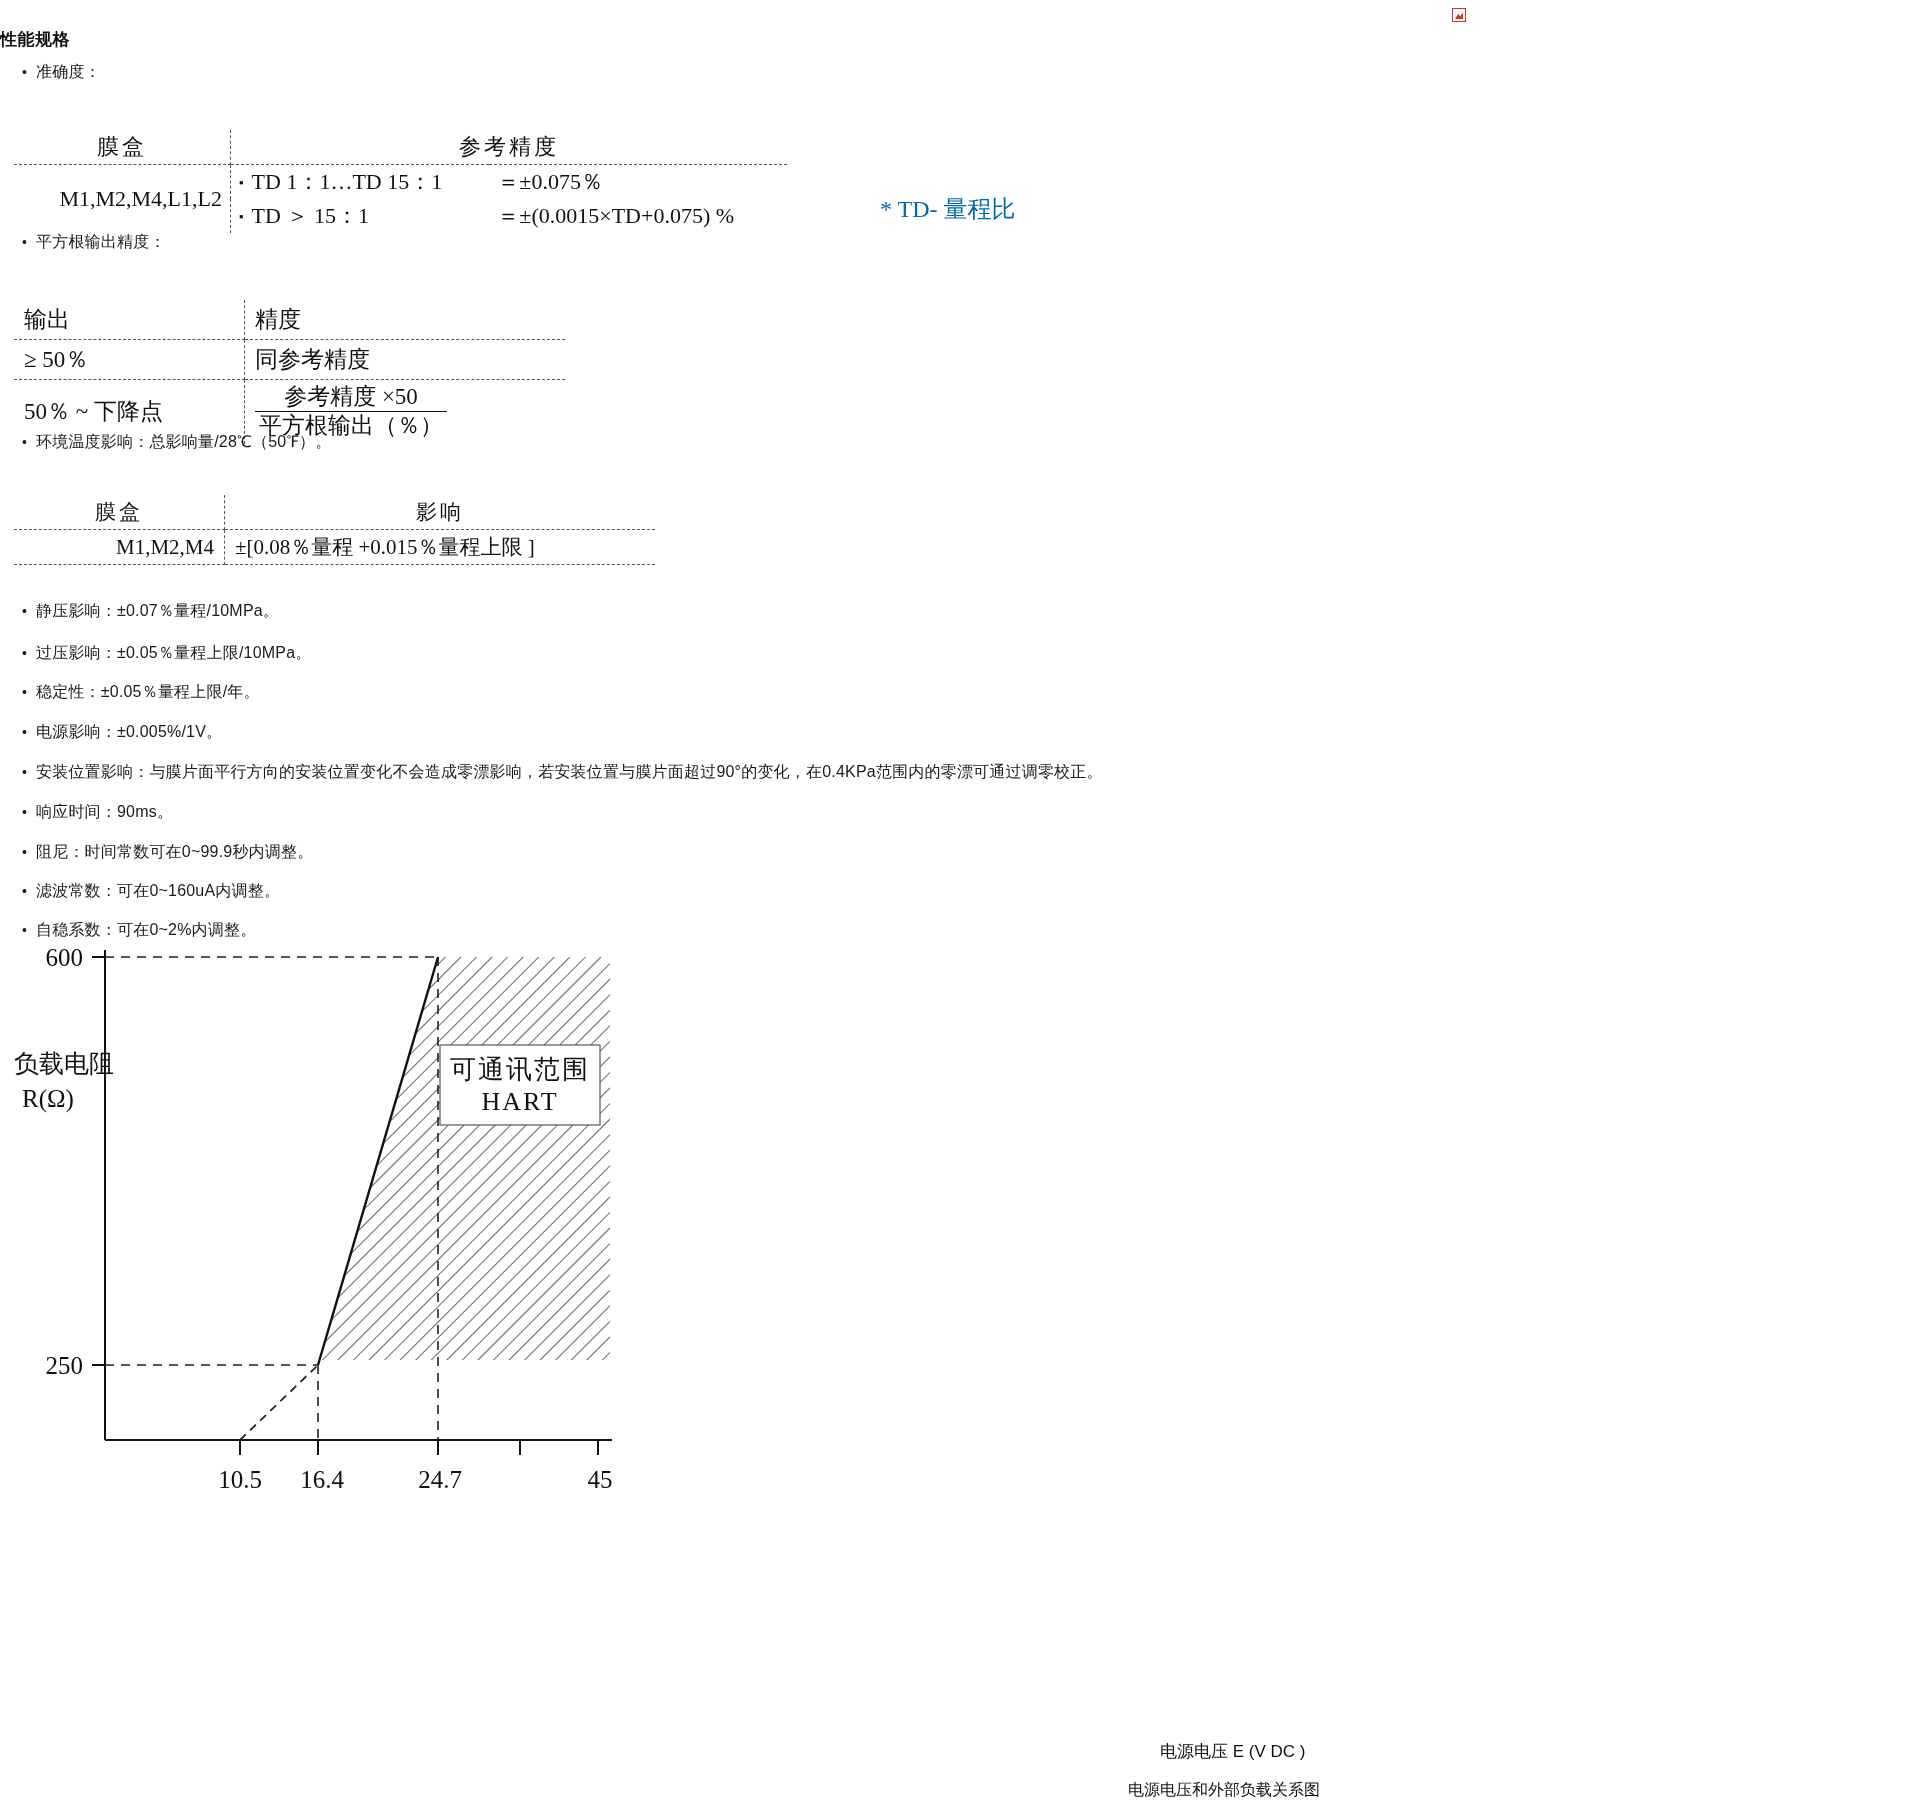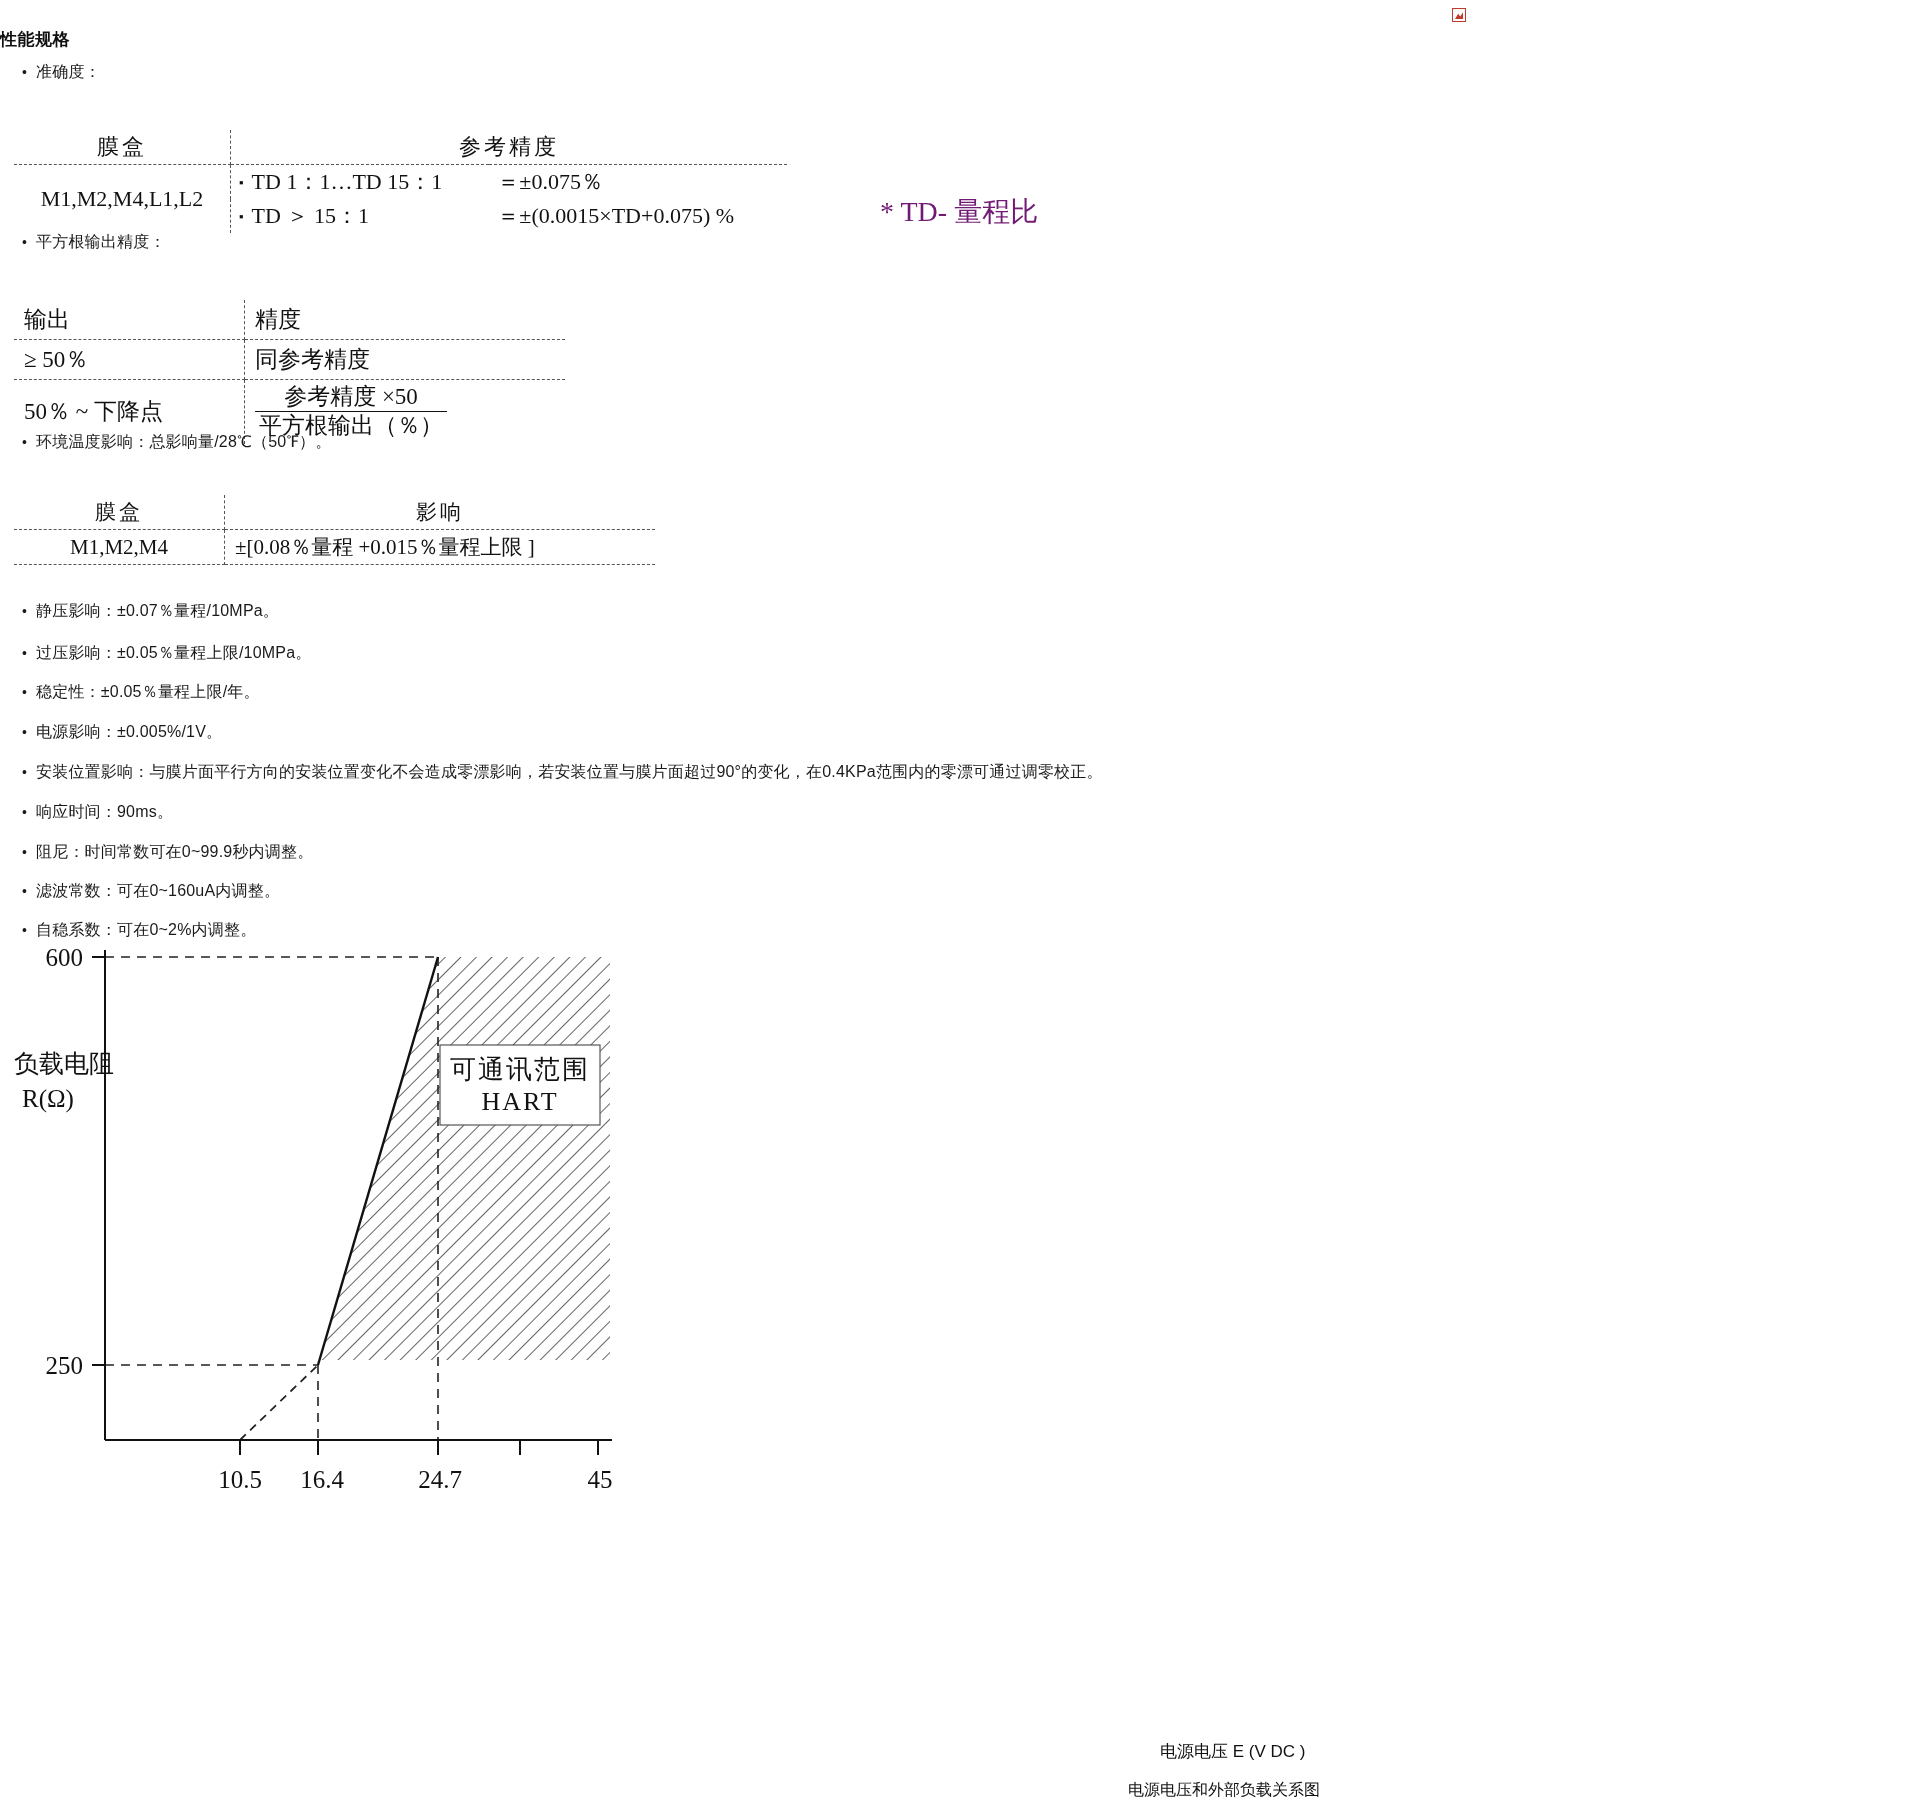--- a/index.html
+++ b/index.html
@@ -75,26 +75,26 @@
   .tbl td, .tbl th {
     font-weight: normal;
     padding: 2px 8px;
     vertical-align: middle;
     font-size: 22px;
     white-space: nowrap;
   }
   .dash-bottom { border-bottom: 1px dashed #555; }
   .dash-right  { border-right: 1px dashed #555; }
   .hdr { text-align: center; letter-spacing: 3px; }
-  .ctr { text-align: center; }
+  .ctr { text-align: right; }
   .small-note {
     position: absolute;
     font-family: "Liberation Serif", serif;
-    font-size: 28px;
-    color: #701a75;
+    font-size: 24px;
+    color: #0369a1;
     white-space: nowrap;
   }
   
   #acc-table { left: 14px; top: 130px; }
   #acc-table td { font-size: 22px; }
   #acc-table .bullet-cell::before {
     content: "▪";
     font-size: 13px;
     margin-right: 8px;
     vertical-align: 2px;

